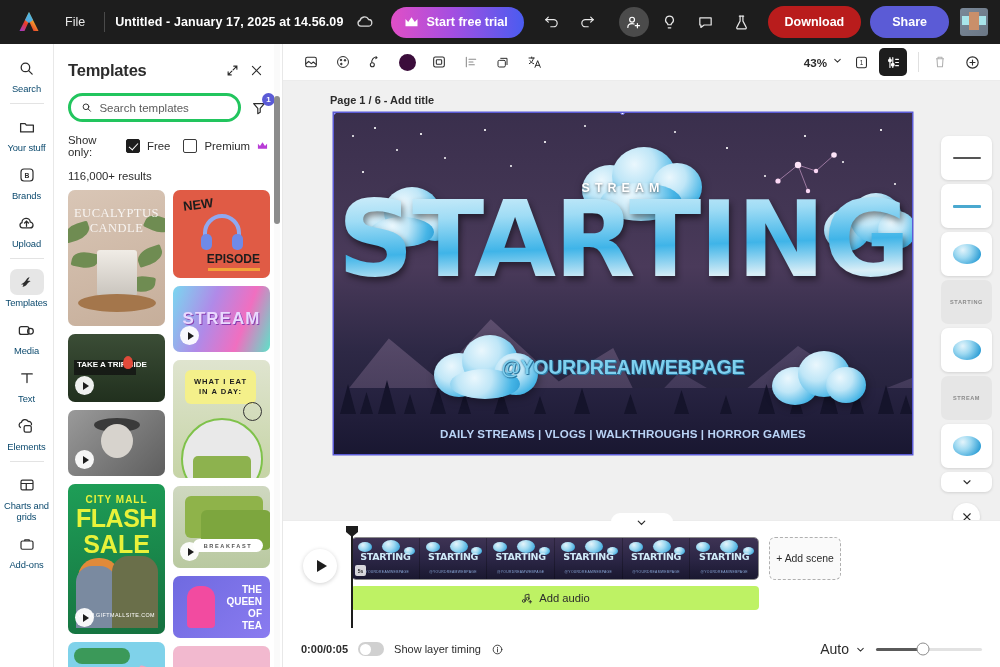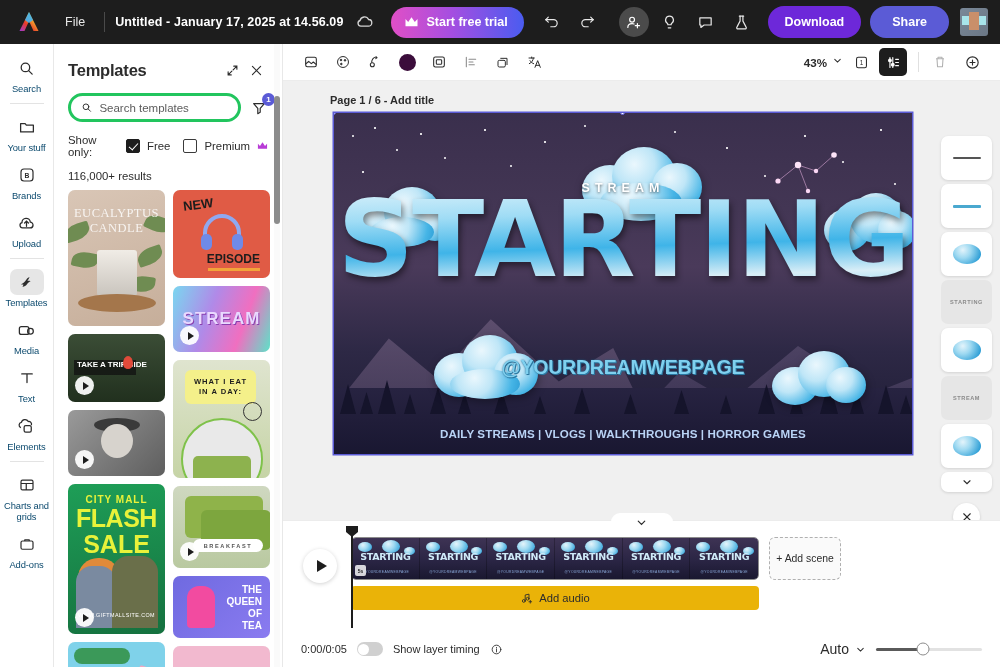--- a/index.html
+++ b/index.html
@@ -30,21 +30,21 @@
     color: #fff; font-size: 12.5px; font-weight: 700; border: none;
   }
   .spacer { flex: 1 1 auto; }
   .tb-icon {
     width: 30px; height: 30px; border-radius: 50%; display: flex; align-items: center;
     justify-content: center; cursor: pointer; margin: 0 3px;
   }
   .tb-icon.filled { background: #4b4b4b; }
   .tb-sep { width: 10px; }
   .btn-download {
-    height: 32px; padding: 0 17px; border-radius: 16px; background: #6d28d9; color: #fff;
+    height: 32px; padding: 0 17px; border-radius: 16px; background: #b91c1c; color: #fff;
     font-size: 12.5px; font-weight: 700; display: flex; align-items: center; cursor: pointer; border: none;
     margin-left: 8px;
   }
   .btn-share {
     height: 32px; padding: 0 22px; border-radius: 16px; background: #5b5bd6; color: #fff;
     font-size: 12.5px; font-weight: 700; display: flex; align-items: center; cursor: pointer; border: none;
     margin-left: 9px;
   }
   .avatar-sq {
     width: 28px; height: 28px; margin-left: 11px; margin-right: 2px; border-radius: 3px; cursor: pointer;
@@ -337,26 +337,26 @@
     position: absolute; left: 3px; bottom: 3px; width: 11px; height: 11px; border-radius: 2px;
     background: rgba(255,255,255,.82); display:flex;align-items:center;justify-content:center;
     font-size: 5px; color:#1d1d1d; font-weight:700;
   }
   .add-scene {
     width: 72px; height: 43px; border: 1.5px dashed #b0b0b0; border-radius: 6px; background: #fafafa;
     display: flex; align-items: center; justify-content: center; font-size: 10.4px; color: #2c2c2c;
     cursor: pointer; flex: 0 0 72px; font-weight: 400;
   }
   .audio-bar {
-    margin-top: 6px; width: 408px; height: 24px; background: #eab308; border-radius: 4px;
+    margin-top: 6px; width: 408px; height: 24px; background: #bef264; border-radius: 4px;
     display: flex; align-items: center; justify-content: center; gap: 6px; cursor: pointer;
     font-size: 11.2px; color: #2c2c2c;
   }
   .tl-foot { height: 36px; flex: 0 0 36px; display: flex; align-items: center; padding: 0 18px 0 18px; gap: 10px; }
-  .time-lbl { font-size: 11px; color: #2c2c2c; }
+  .time-lbl { font-size: 11px; color: #2c2c2c; font-weight: bold; }
   .toggle { width: 26px; height: 14px; border-radius: 7px; background: #d0d0d0; position: relative; cursor: pointer; flex:0 0 26px;}
   .toggle::after {
     content: ''; position: absolute; left: 1.5px; top: 1.5px; width: 11px; height: 11px; border-radius: 50%; background: #fff;
   }
   .toggle-lbl { font-size: 11px; color: #2c2c2c; }
   .auto-lbl { font-size: 14px; color: #2c2c2c; }
   .zs-track { width: 106px; height: 3px; background: #e2e2e2; border-radius: 2px; position: relative; cursor: pointer; }
   .zs-fill { position: absolute; left: 0; top: 0; height: 3px; width: 44%; background: #5a5a5a; border-radius: 2px; }
   .zs-knob {
     position: absolute; left: 44%; top: 50%; transform: translate(-50%,-50%); width: 13px; height: 13px;

